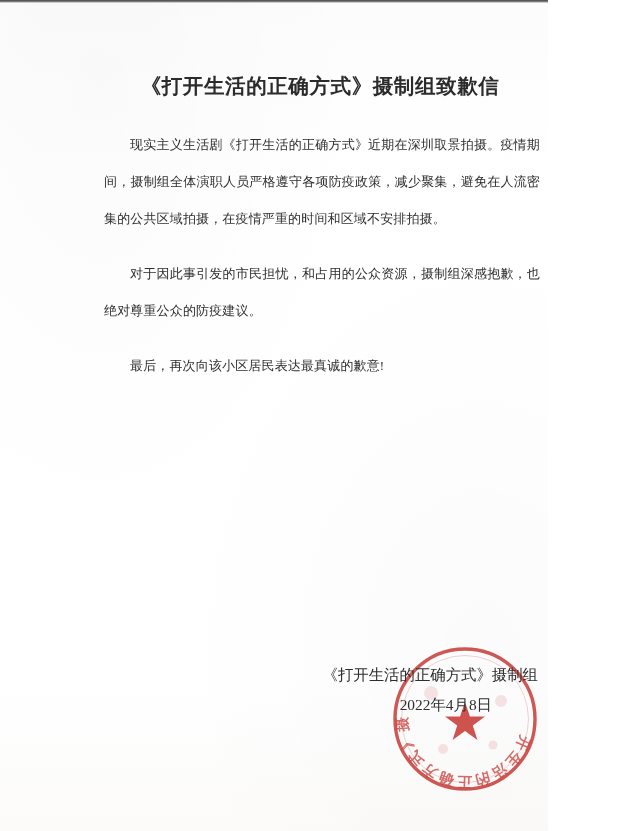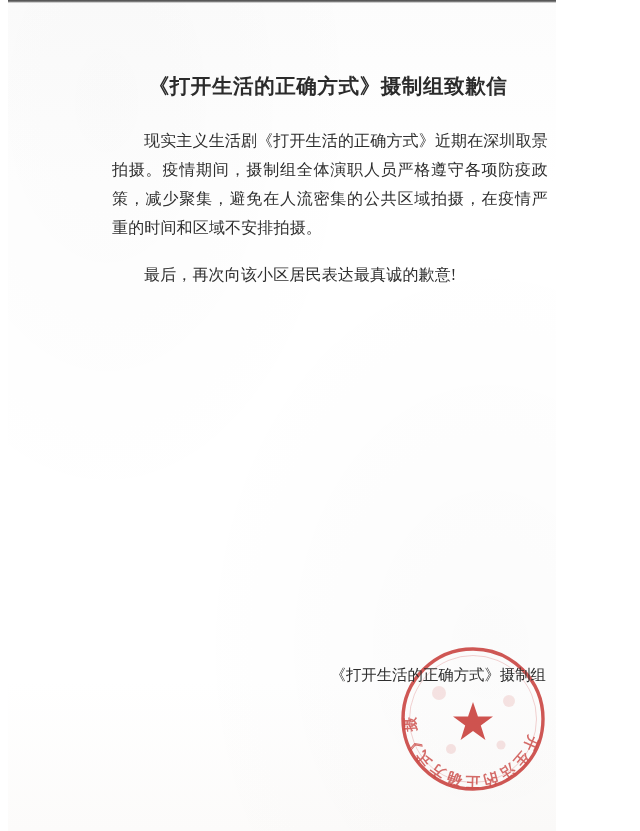--- a/index.html
+++ b/index.html
@@ -14,21 +14,20 @@
     overflow: hidden;
     position: relative;
   }
 
   #page {
     position: relative;
     width: 548px;
     height: 831px;
     background: #f9a8d4;
     overflow: hidden;
-    margin-left: 8px;
   }
 
   
   #paper-texture {
     position: absolute;
     inset: 0;
     background:
       radial-gradient(ellipse at 18% 12%, rgba(0,0,0,0.016) 0%, rgba(0,0,0,0) 42%),
       radial-gradient(ellipse at 88% 78%, rgba(0,0,0,0.014) 0%, rgba(0,0,0,0) 46%),
       linear-gradient(180deg, #fcfcfc 0%, #ffffff 22%, #ffffff 82%, #fcfbfa 100%);
@@ -58,22 +57,22 @@
   }
 
   #body-text {
     position: absolute;
     top: 126px;
     left: 104px;
     width: 436px;
   }
 
   .para {
-    font-size: 16px;
-    line-height: 29px;
+    font-size: 13px;
+    line-height: 37px;
     color: #2e2e2e;
     text-align: justify;
     text-justify: inter-character;
     text-indent: 2em;
     margin: 0 0 18px 0;
     letter-spacing: 0.15px;
   }
 
   #signature-block {
     position: absolute;
@@ -111,25 +110,27 @@
 
 <div id="page">
 
   <div id="paper-texture"></div>
   <div id="top-edge"></div>
 
   <div id="doc-title">《打开生活的正确方式》摄制组致歉信</div>
 
   <div id="body-text">
     <p class="para">现实主义生活剧《打开生活的正确方式》近期在深圳取景拍摄。疫情期间，摄制组全体演职人员严格遵守各项防疫政策，减少聚集，避免在人流密集的公共区域拍摄，在疫情严重的时间和区域不安排拍摄。</p>
+    <p class="para">对于因此事引发的市民担忧，和占用的公众资源，摄制组深感抱歉，也绝对尊重公众的防疫建议。</p>
     <p class="para">最后，再次向该小区居民表达最真诚的歉意!</p>
   </div>
 
   <div id="signature-block">
     <div class="sig-line" id="sig-org">《打开生活的正确方式》摄制组</div>
+    <div class="sig-line" id="sig-date">2022年4月8日</div>
   </div>
 
   <div id="seal">
     <svg viewBox="0 0 148 148" xmlns="http://www.w3.org/2000/svg">
       <defs>
         <path id="ringpath" d="M 74,74 m -58,0 a 58,58 0 1 1 116,0" fill="none" transform="rotate(-170 74 74)"></path>
         <path id="ringpath2" d="M 20,74 a 54,54 0 0 1 108,0" fill="none"></path>
       </defs>
 
       <circle cx="74" cy="74" r="70" fill="none" stroke="#c8302c" stroke-width="3.4" opacity="0.92"></circle>

